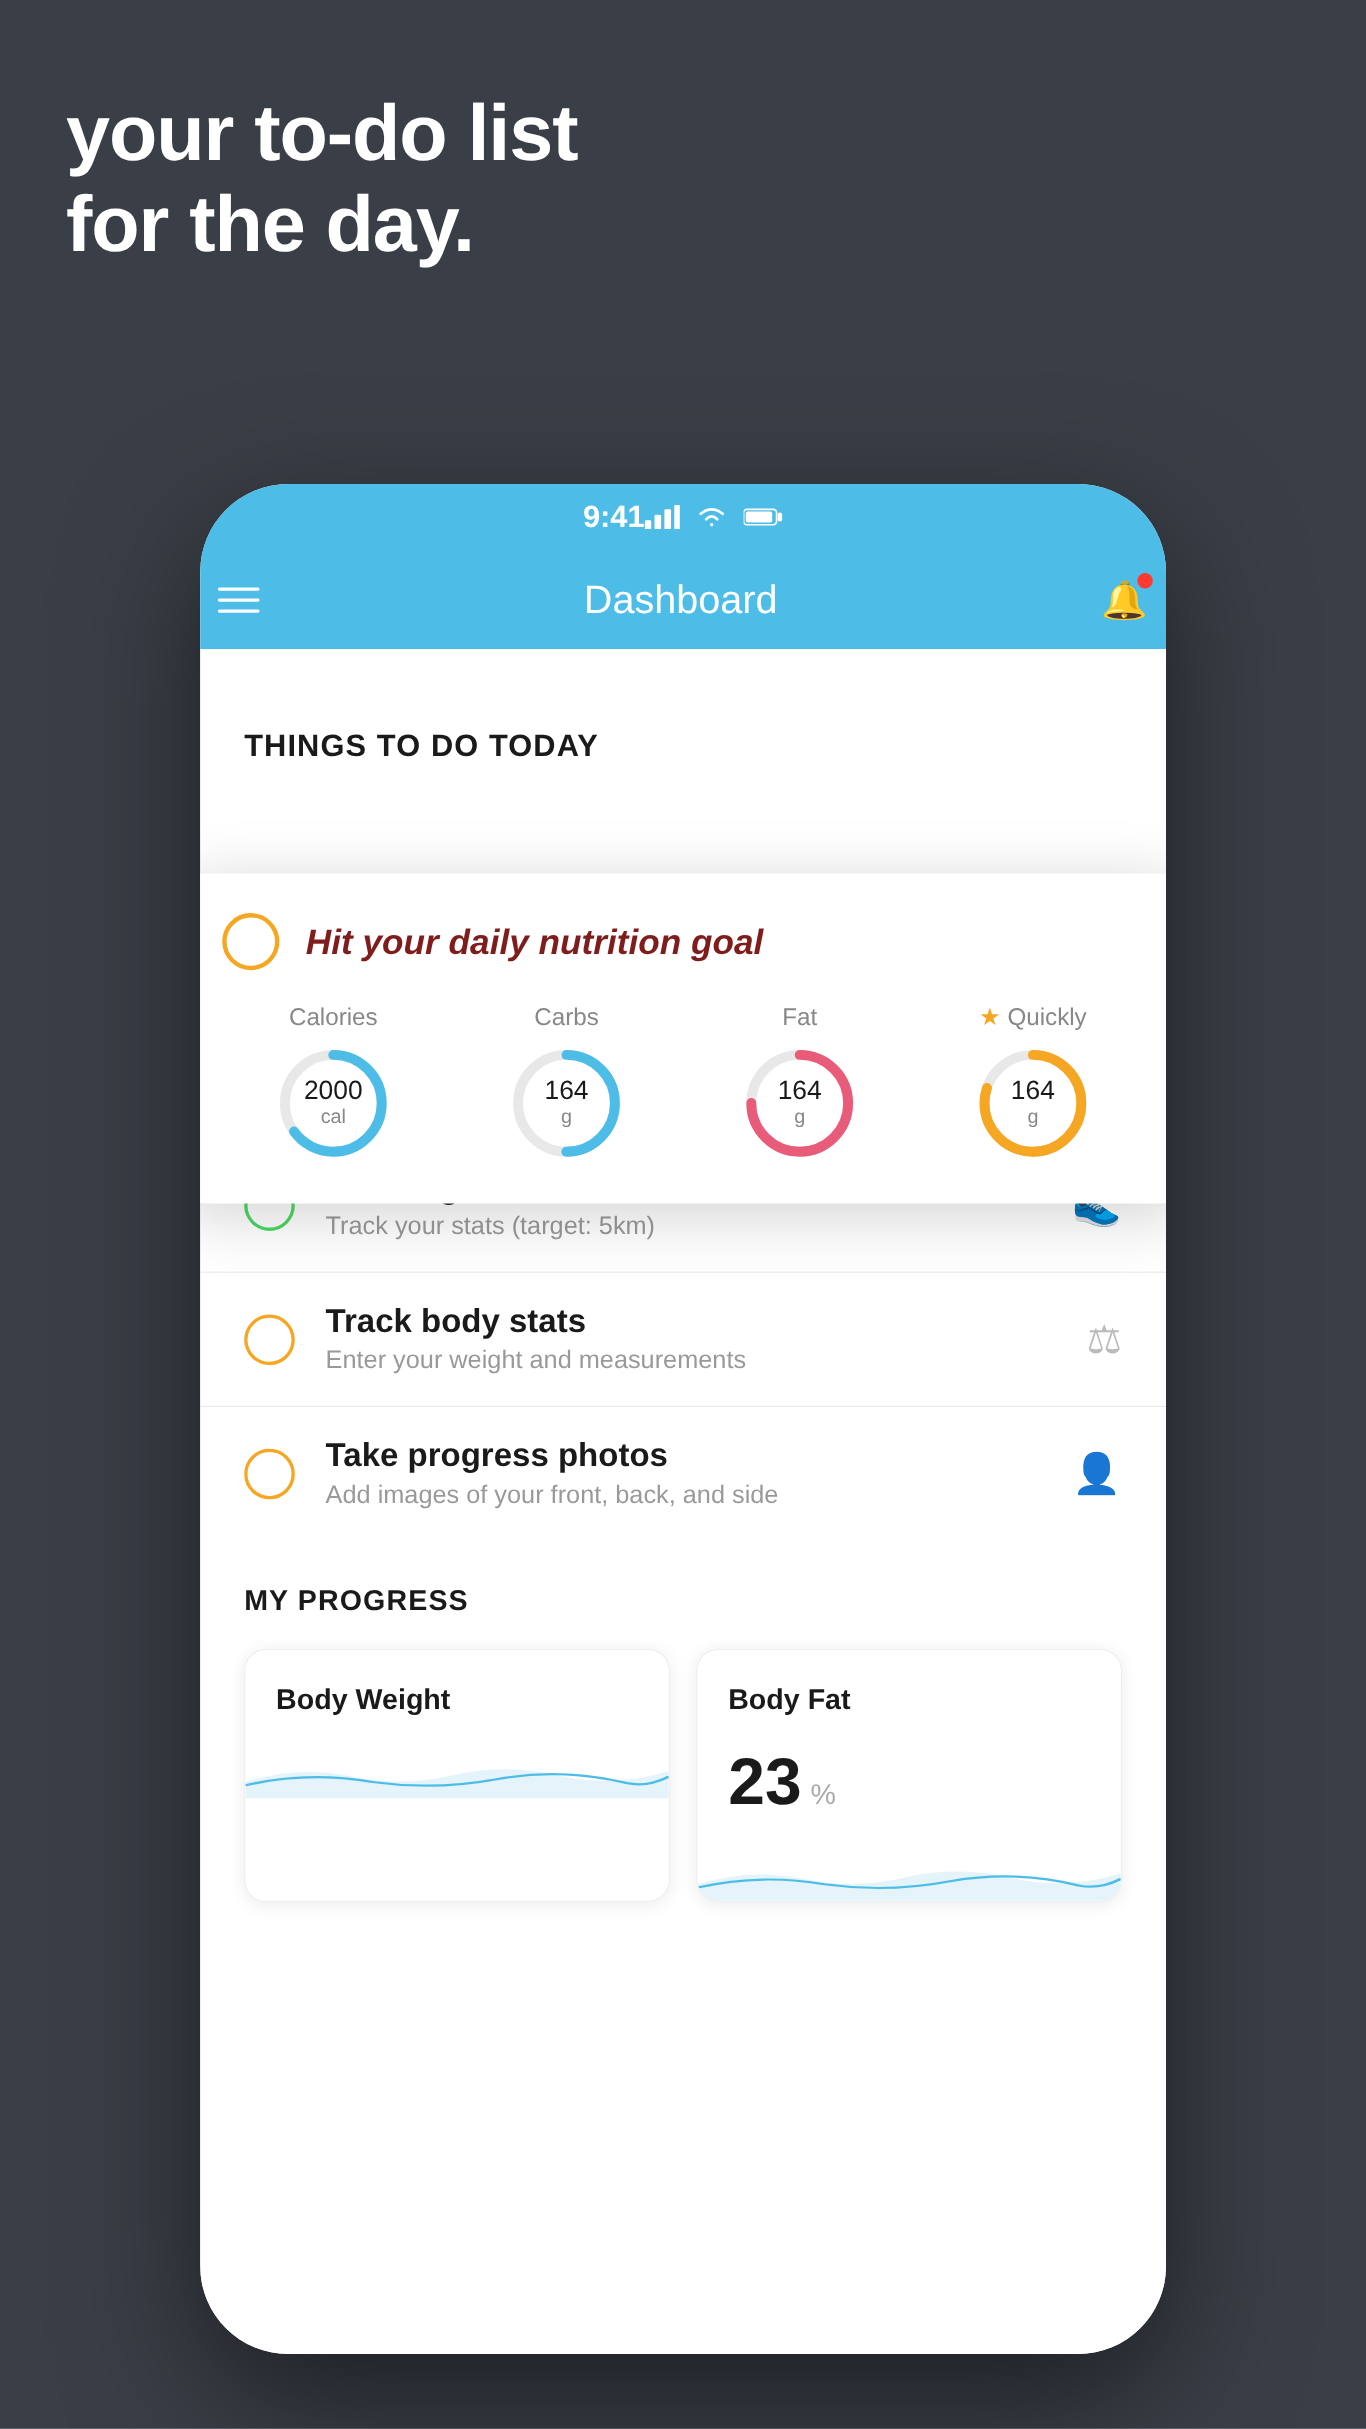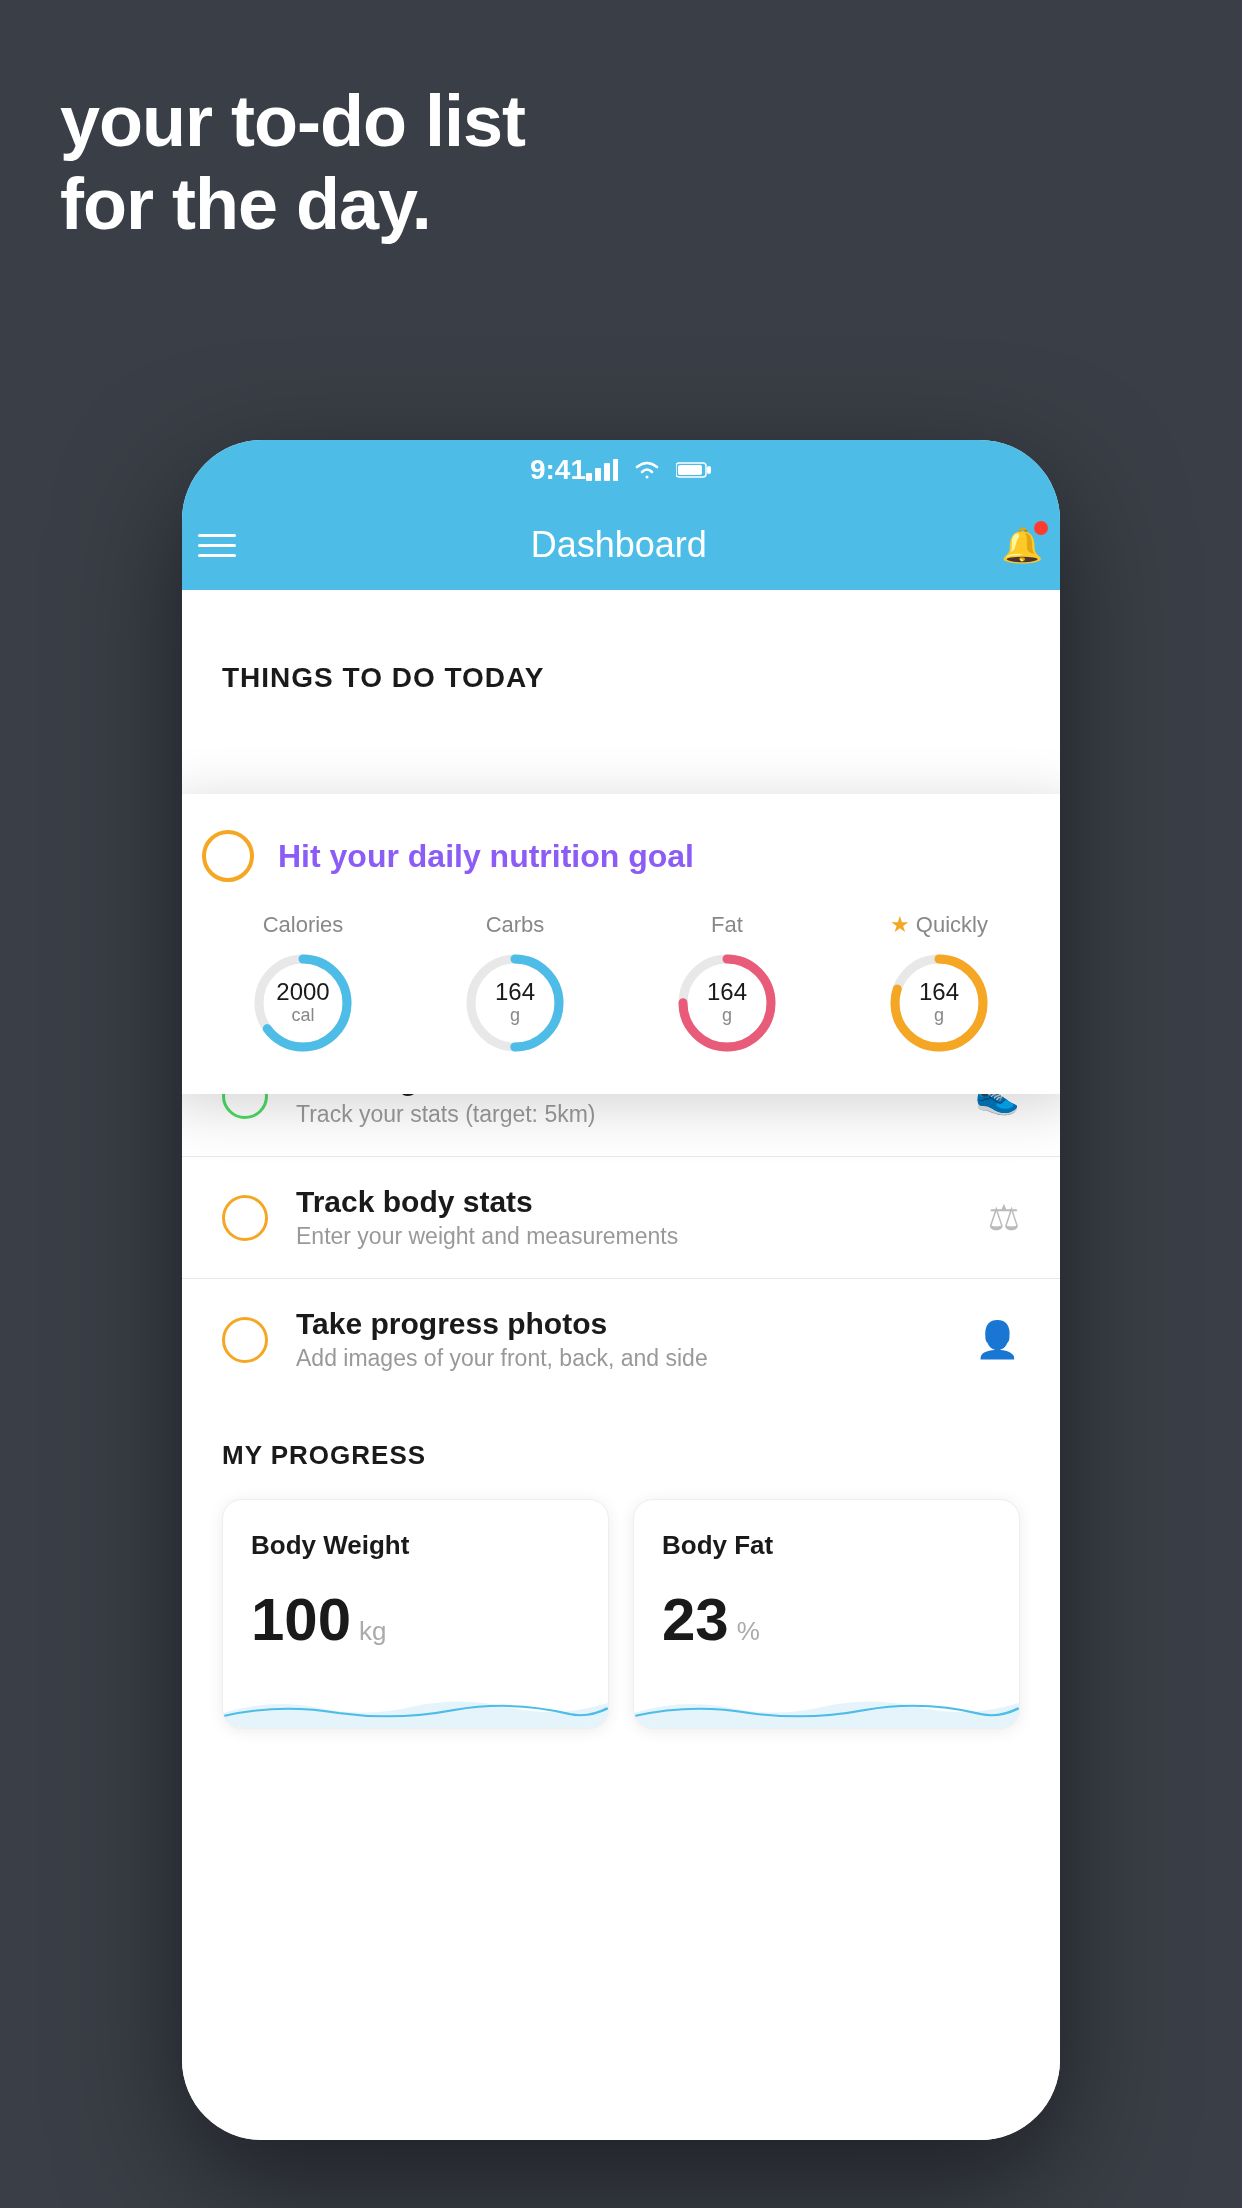--- a/index.html
+++ b/index.html
@@ -136,21 +136,22 @@
     .circle-check {
       width: 52px;
       height: 52px;
       border-radius: 50%;
       border: 4px solid #f5a623;
       flex-shrink: 0;
     }
     .card-title {
       font-size: 32px;
       font-weight: 600;
-      color: #8b5cf6;
+      color: #7f1d1d;
+      font-style: italic;
     }
     .nutrition-row {
       display: flex;
       justify-content: space-around;
       gap: 10px;
     }
     .nutrition-item {
       display: flex;
       flex-direction: column;
       align-items: center;
@@ -443,24 +444,20 @@
     </div>
     <span class="todo-icon">👤</span>
   </div>
       </div>
 
     <div class="progress-section">
       <div class="progress-header">MY PROGRESS</div>
       <div class="progress-cards" id="progress-cards">
       <div class="progress-card">
     <div class="progress-card-title">Body Weight</div>
-    <div class="progress-value-row">
-      <span class="progress-value">100</span>
-      <span class="progress-unit">kg</span>
-    </div>
     <div class="wave-container"><svg viewBox="0 0 200 50" preserveAspectRatio="none">
     <path d="M0 35 Q25 20 50 30 Q75 40 100 28 Q125 18 150 30 Q175 40 200 25 L200 50 L0 50 Z" fill="#daf0f8" opacity="0.7"></path>
     <path d="M0 38 Q30 25 60 35 Q90 43 120 32 Q150 22 180 36 Q190 40 200 30" fill="none" stroke="#4dbde8" stroke-width="2"></path>
   </svg></div>
   </div>
           <div class="progress-card">
     <div class="progress-card-title">Body Fat</div>
     <div class="progress-value-row">
       <span class="progress-value">23</span>
       <span class="progress-unit">%</span>

